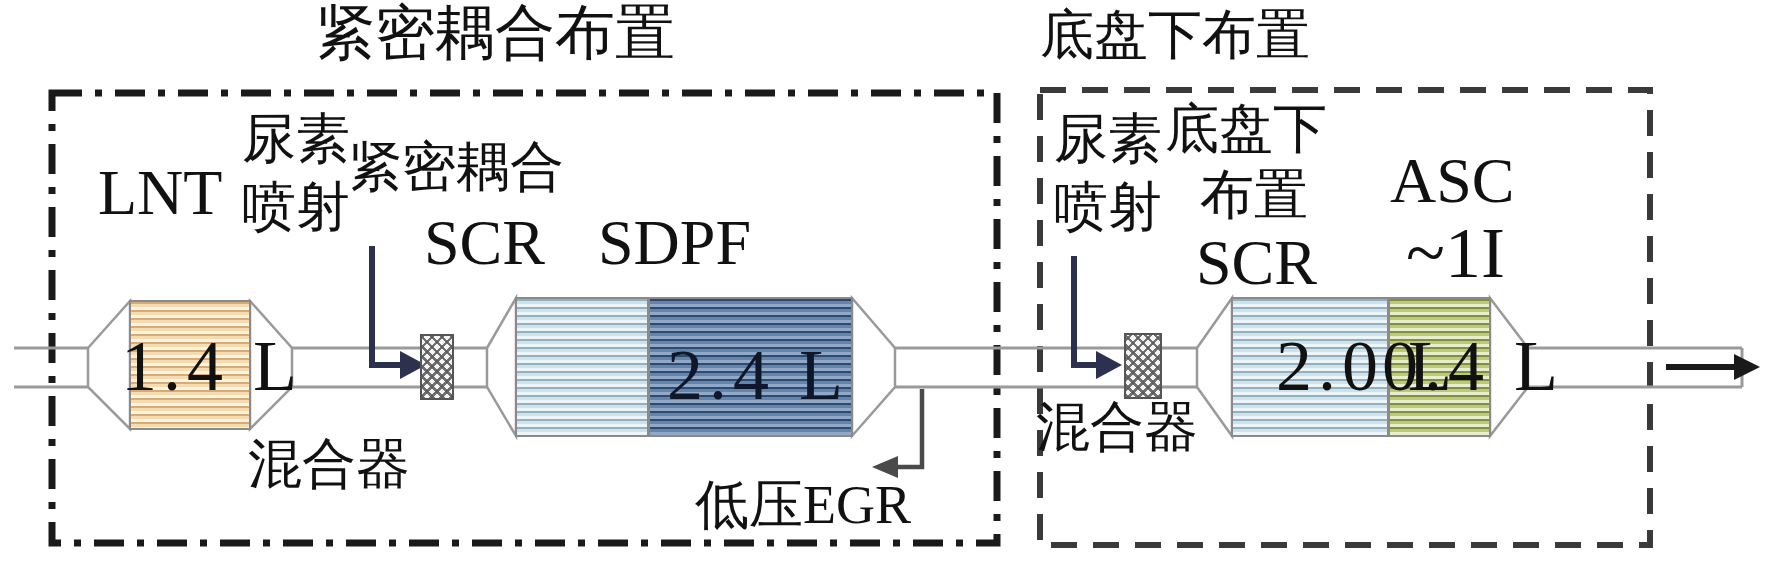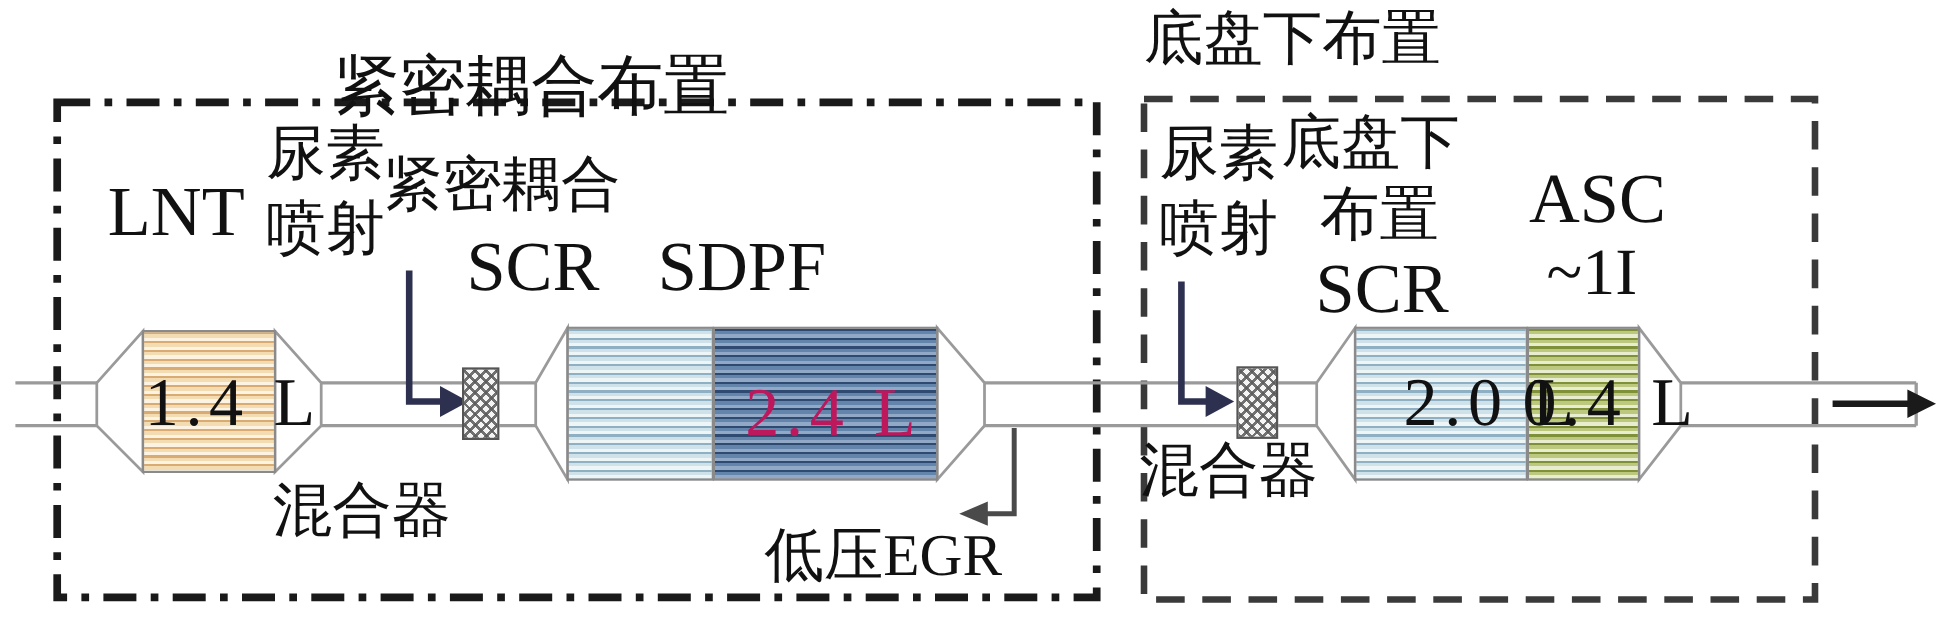--- a/index.html
+++ b/index.html
@@ -14,27 +14,27 @@
   #diagram-svg{position:absolute;left:0;top:0;z-index:1;}
   .label{
     position:absolute;z-index:3;
     white-space:nowrap;
     line-height:1.1;
     color:#111;
   }
   .cjk{font-size:54px;}
   .latin{font-size:64px;}
   .vol{
-    font-size:62px;
+    font-size:72px;
     letter-spacing:6px;
     text-align:center;
     line-height:74px;
   }
   .center{text-align:center;}
-  .white{color:#be185d;}
+  .white{color:#0f172a;}
   .body{
     position:absolute;z-index:2;
     box-sizing:border-box;
     border:2px solid #8a8a8a;
   }
   .lnt-stripes{background:repeating-linear-gradient(to bottom,#d9ab72 0 2px,#f3dcb2 2px 5px,#fcf3e2 5px 8px);}
   .scr-stripes{background:repeating-linear-gradient(to bottom,#8fb0c2 0 2px,#cfe2ea 2px 5px,#eef5f7 5px 8px);}
   .sdpf-stripes{background:repeating-linear-gradient(to bottom,#2e4a70 0 2px,#6485ab 2px 5px,#91a9c6 5px 8px);}
   .asc-stripes{background:repeating-linear-gradient(to bottom,#7e9038 0 2px,#bcc87e 2px 5px,#e9edcf 5px 8px);}
   .mixer{
@@ -106,38 +106,38 @@
 
   <div class="body lnt-stripes" style="left:129px;top:300px;width:122px;height:130px;"></div>
   <div class="body scr-stripes" style="left:515px;top:297px;width:134px;height:140px;"></div>
   <div class="body sdpf-stripes" style="left:648px;top:297px;width:205px;height:140px;"></div>
   <div class="body scr-stripes" style="left:1231px;top:297px;width:158px;height:140px;"></div>
   <div class="body asc-stripes" style="left:1388px;top:297px;width:103px;height:140px;"></div>
 
   <div class="mixer" style="left:420px;top:334px;width:34px;height:66px;"></div>
   <div class="mixer" style="left:1124px;top:333px;width:38px;height:66px;"></div>
 
-  <div class="label cjk center" style="left:238px;top:0px;width:490px;font-size:60px;margin-top:45px;">紧密耦合布置</div>
+  <div class="label cjk center" style="left:250px;top:0px;width:490px;font-size:60px;">紧密耦合布置</div>
   <div class="label cjk center" style="left:1000px;top:6px;width:350px;">底盘下布置</div>
 
   <div class="label latin" style="left:98px;top:158px;">LNT</div>
   <div class="label cjk center" style="left:236px;top:110px;width:120px;">尿素</div>
   <div class="label cjk center" style="left:236px;top:178px;width:120px;">喷射</div>
   <div class="label cjk" style="left:348px;top:138px;">紧密耦合</div>
   <div class="label latin" style="left:424px;top:208px;">SCR</div>
   <div class="label latin" style="left:598px;top:208px;">SDPF</div>
   <div class="label vol" style="left:112px;top:329px;width:200px;">1.4 L</div>
   <div class="label vol white" style="left:658px;top:338px;width:200px;">2.4 L</div>
   <div class="label cjk" style="left:248px;top:435px;">混合器</div>
   <div class="label cjk" style="left:695px;top:476px;">低压EGR</div>
 
   <div class="label cjk center" style="left:1048px;top:110px;width:120px;">尿素</div>
   <div class="label cjk center" style="left:1048px;top:178px;width:120px;">喷射</div>
   <div class="label cjk" style="left:1165px;top:100px;">底盘下</div>
   <div class="label cjk" style="left:1200px;top:166px;">布置</div>
   <div class="label latin" style="left:1196px;top:228px;">SCR</div>
   <div class="label latin" style="left:1390px;top:146px;text-align:right;">ASC</div>
-  <div class="label latin" style="left:1406px;top:214px;font-size:60px;">~1I</div>
+  <div class="label latin" style="left:1406px;top:214px;font-size:72px;">~1I</div>
   <div class="label vol" style="left:1232px;top:329px;width:160px;margin-left:44px;">2.0 L</div>
   <div class="label vol" style="left:1382px;top:329px;width:165px;">0.4 L</div>
   <div class="label cjk" style="left:1036px;top:398px;">混合器</div>
 
 </div>
 
 </body></html>

